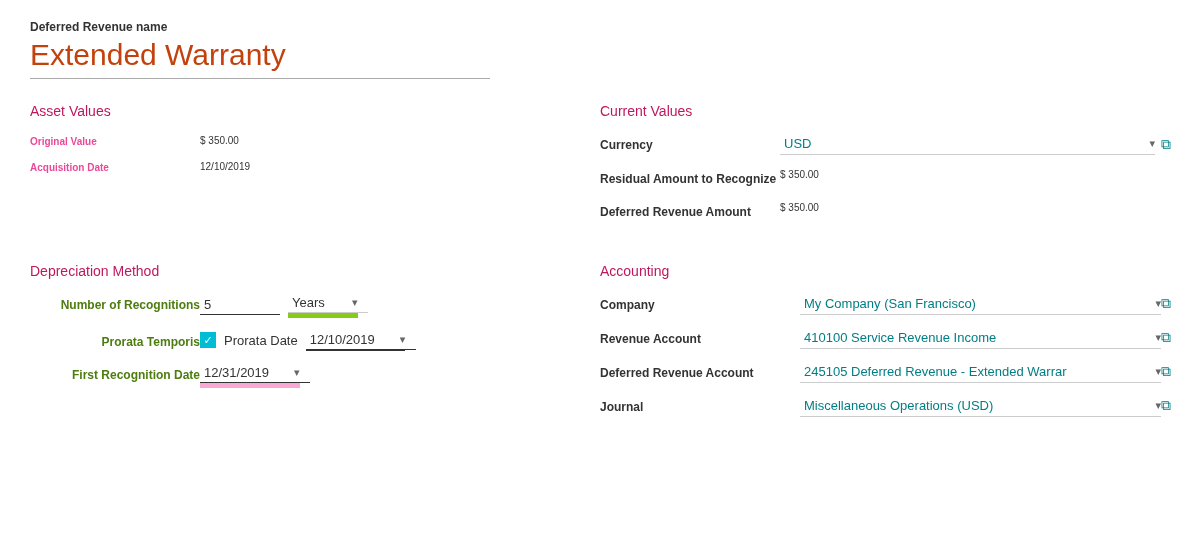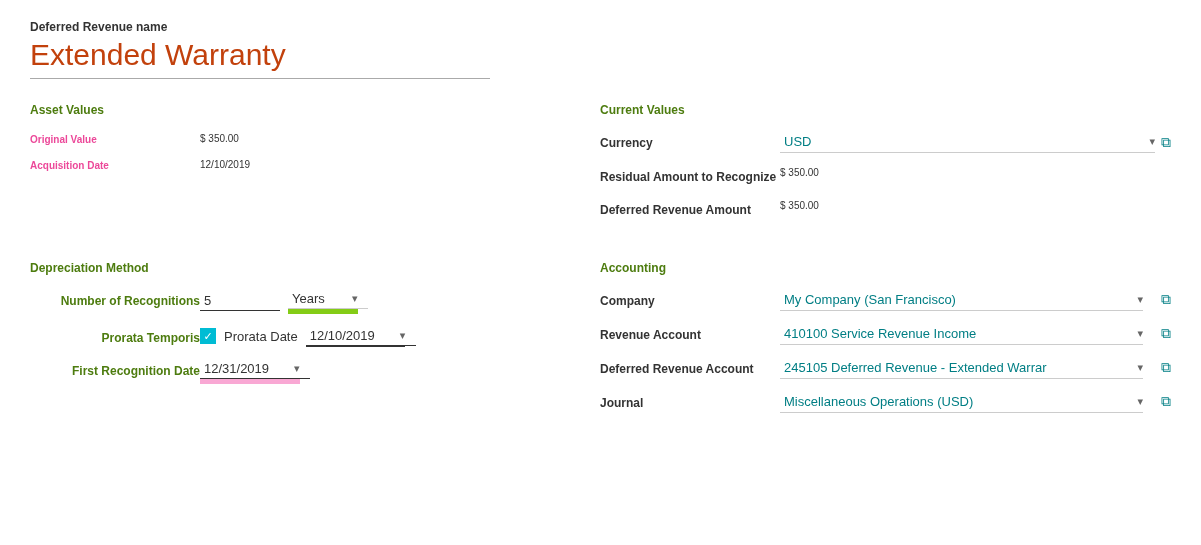--- a/index.html
+++ b/index.html
@@ -34,23 +34,23 @@
       display: flex;
       gap: 0;
     }
     .col-left {
       flex: 0 0 570px;
     }
     .col-right {
       flex: 1;
     }
     .section-title {
-      font-size: 12px;
-      font-weight: 700;
-      color: #4d7c0f;
+      font-size: 14px;
+      font-weight: 400;
+      color: #be185d;
       margin-bottom: 14px;
     }
     .field-row {
       display: flex;
       align-items: flex-start;
       margin-bottom: 10px;
     }
     .field-label {
       font-weight: 700;
       font-size: 10px;
@@ -186,22 +186,23 @@
       font-weight: 700;
       font-size: 12px;
       color: #333;
       flex: 0 0 180px;
       padding-top: 4px;
       line-height: 1.4;
     }
     .acc-value-wrap {
       display: flex;
       align-items: center;
-      gap: 18px;
-      flex: 1;
+      gap: 0;
+      flex: 1;
+      margin-left: 20px;
     }
     .acc-select-wrap {
       display: flex;
       align-items: center;
       border-bottom: 1px solid #ccc;
       flex: 1;
     }
     .acc-select-wrap select {
       border: none;
       flex: 1;

